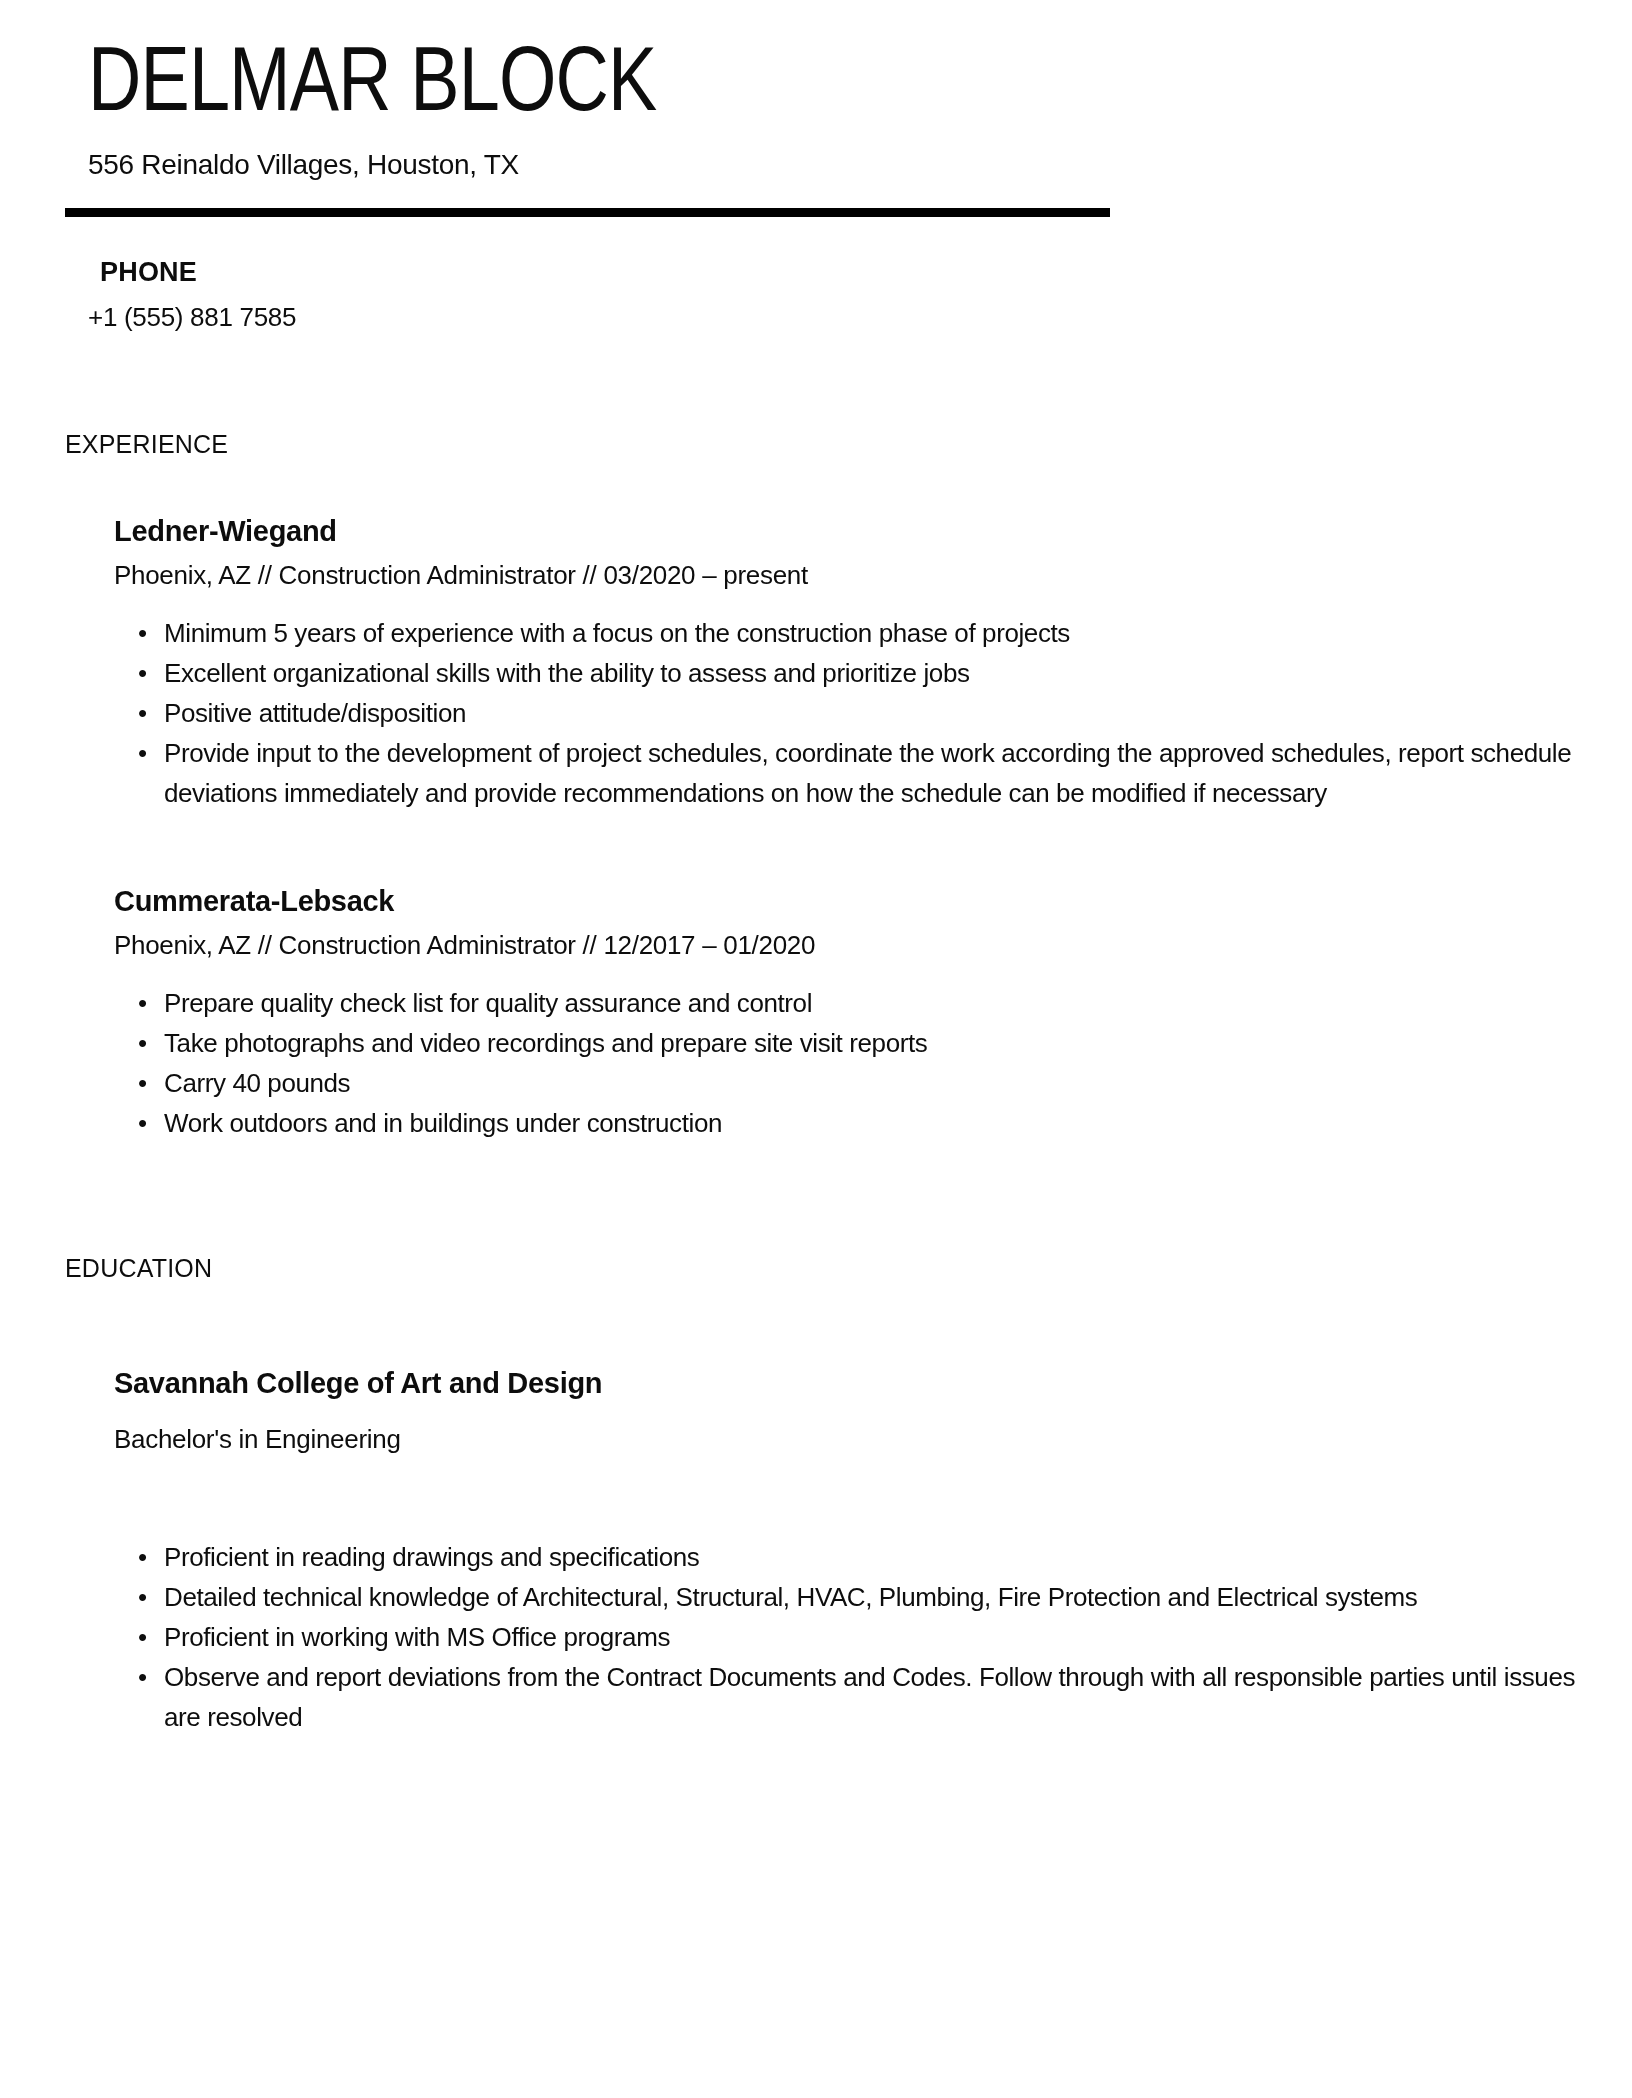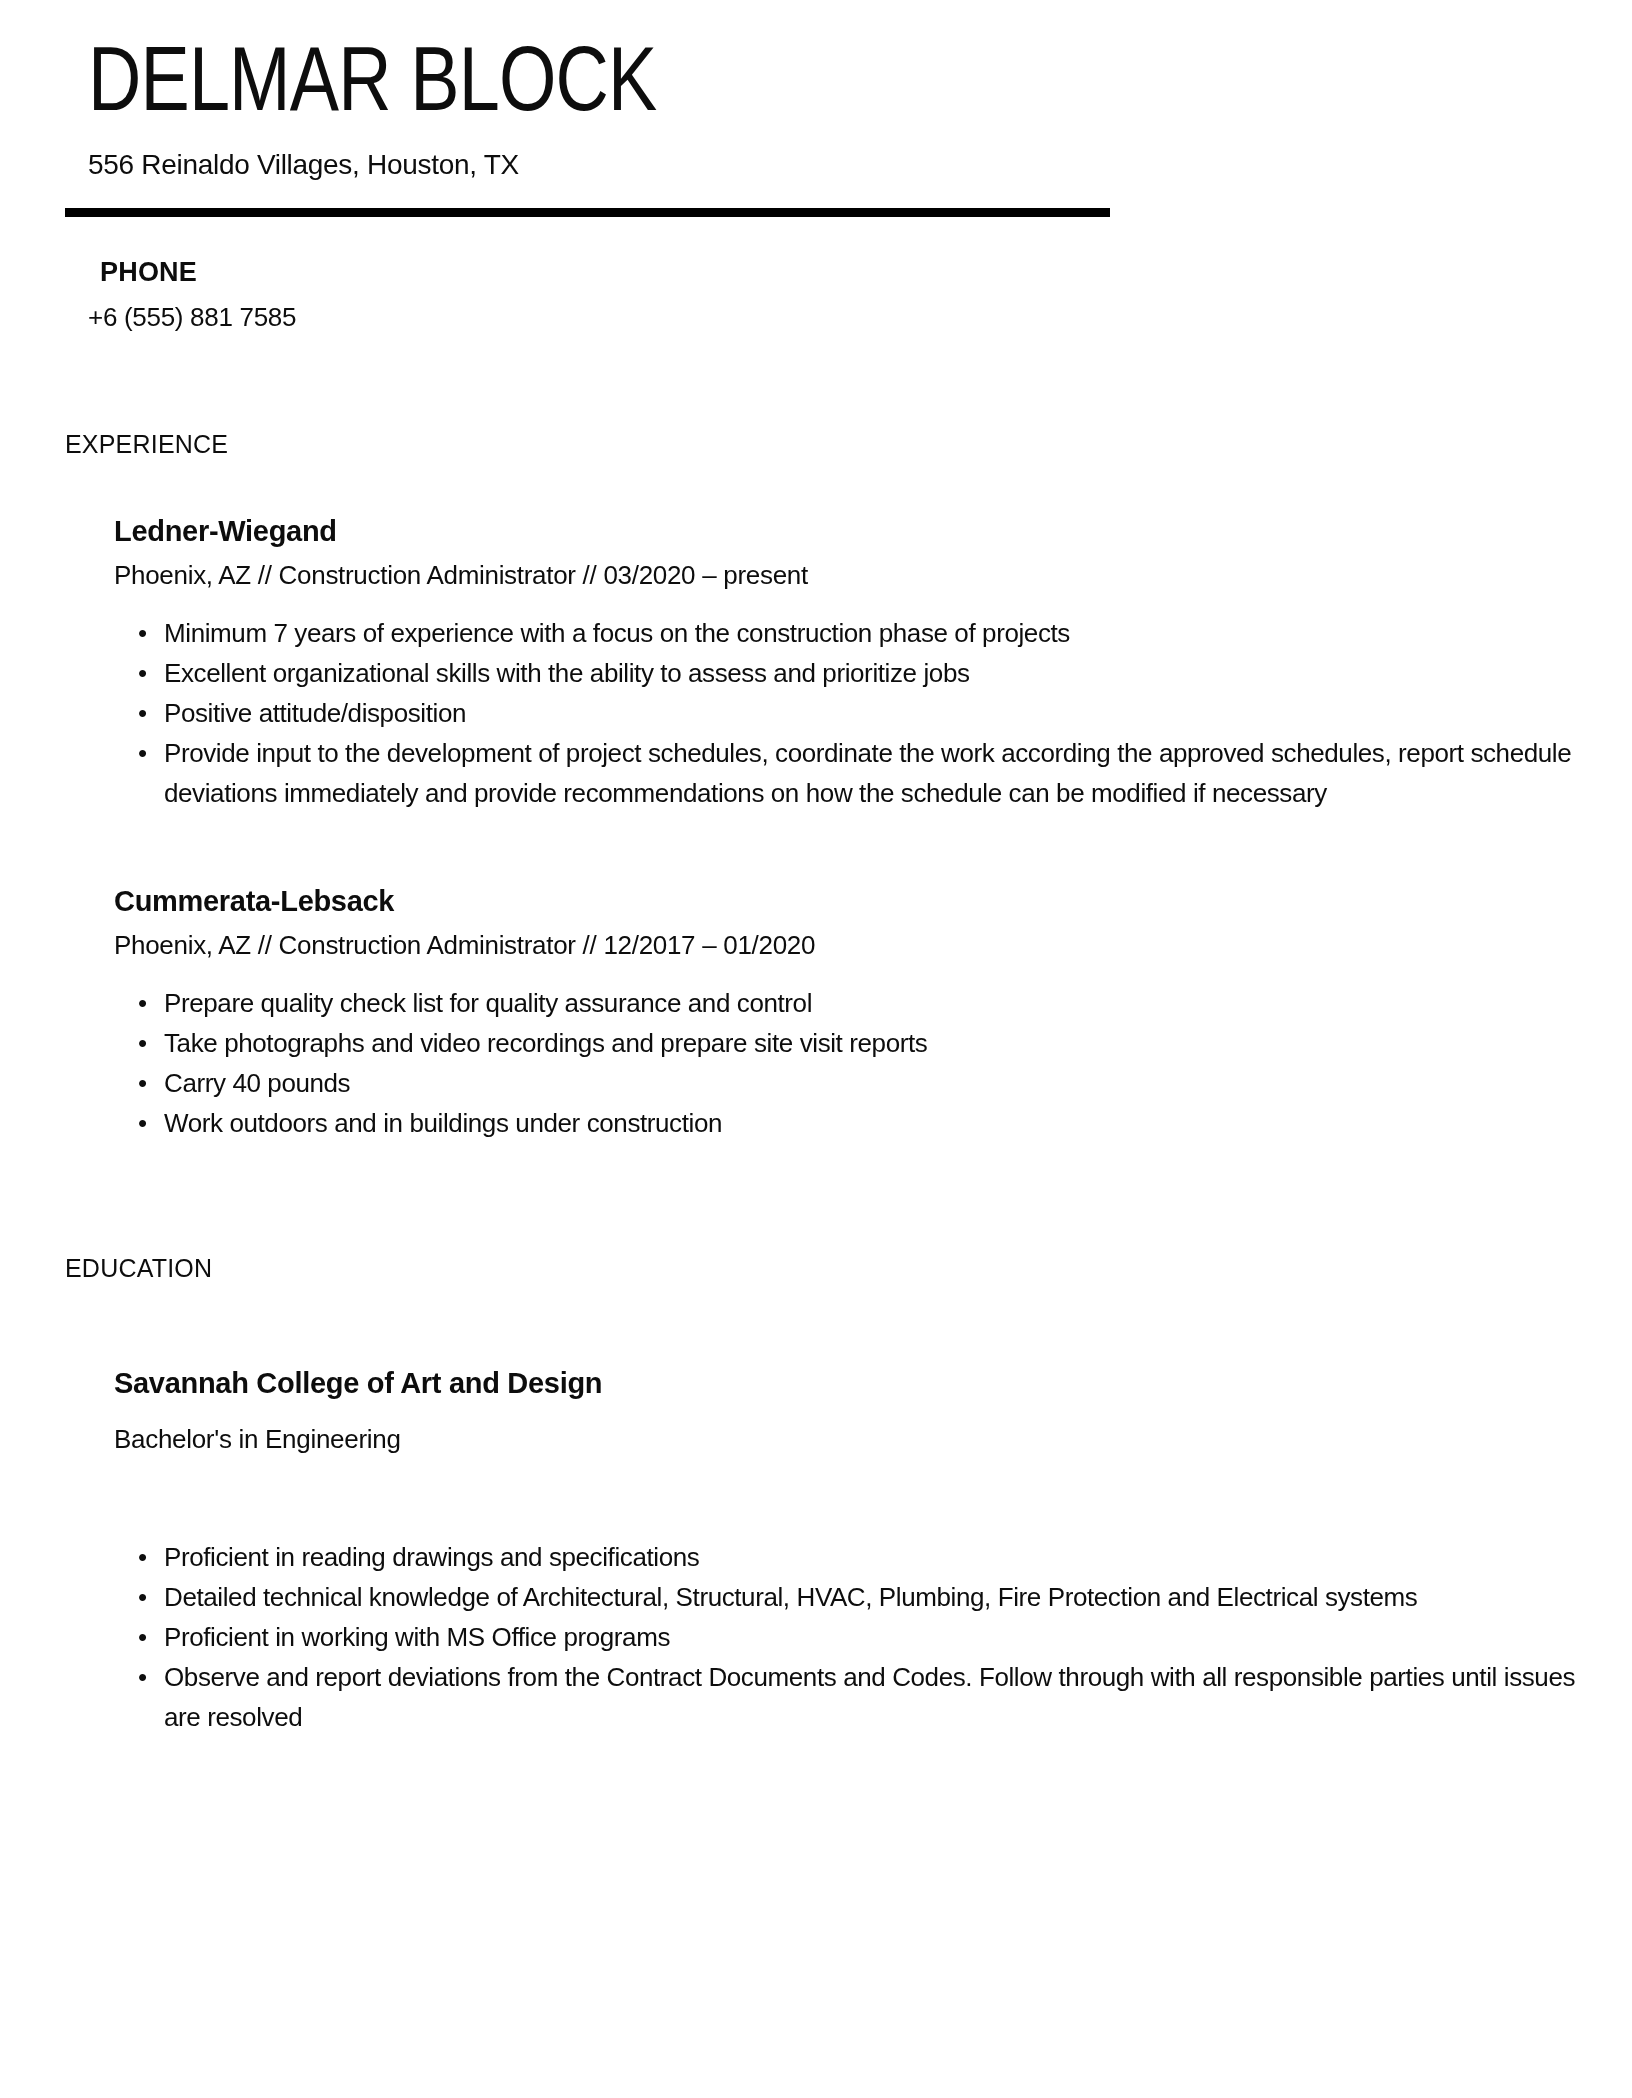--- a/index.html
+++ b/index.html
@@ -118,29 +118,29 @@
 <body>
 
 <div class="page">
 
   <h1 class="name">DELMAR BLOCK</h1>
   <div class="address">556 Reinaldo Villages, Houston, TX</div>
 
   <div class="divider"></div>
 
   <div class="contact-label">PHONE</div>
-  <div class="contact-value">+6 (555) 881 7585</div>
+  <div class="contact-value">+1 (555) 881 7585</div>
 
   <div class="section-label label-experience">EXPERIENCE</div>
 
   <div class="indent job-1">
     <h3 class="item-title">Ledner-Wiegand</h3>
     <div class="item-sub">Phoenix, AZ // Construction Administrator // 03/2020 – present</div>
     <ul class="bullets">
-      <li>Minimum 7 years of experience with a focus on the construction phase of projects</li>
+      <li>Minimum 5 years of experience with a focus on the construction phase of projects</li>
       <li>Excellent organizational skills with the ability to assess and prioritize jobs</li>
       <li>Positive attitude/disposition</li>
       <li>Provide input to the development of project schedules, coordinate the work according the approved schedules, report schedule deviations immediately and provide recommendations on how the schedule can be modified if necessary</li>
     </ul>
   </div>
 
   <div class="indent job-2">
     <h3 class="item-title">Cummerata-Lebsack</h3>
     <div class="item-sub">Phoenix, AZ // Construction Administrator // 12/2017 – 01/2020</div>
     <ul class="bullets">

